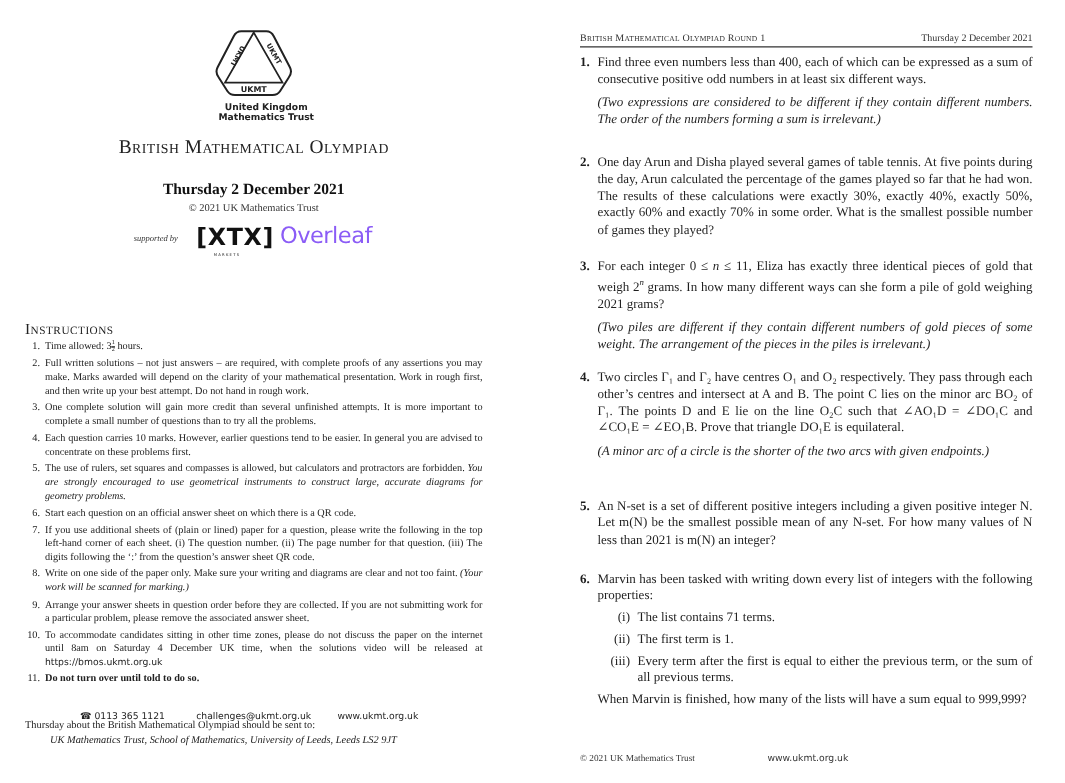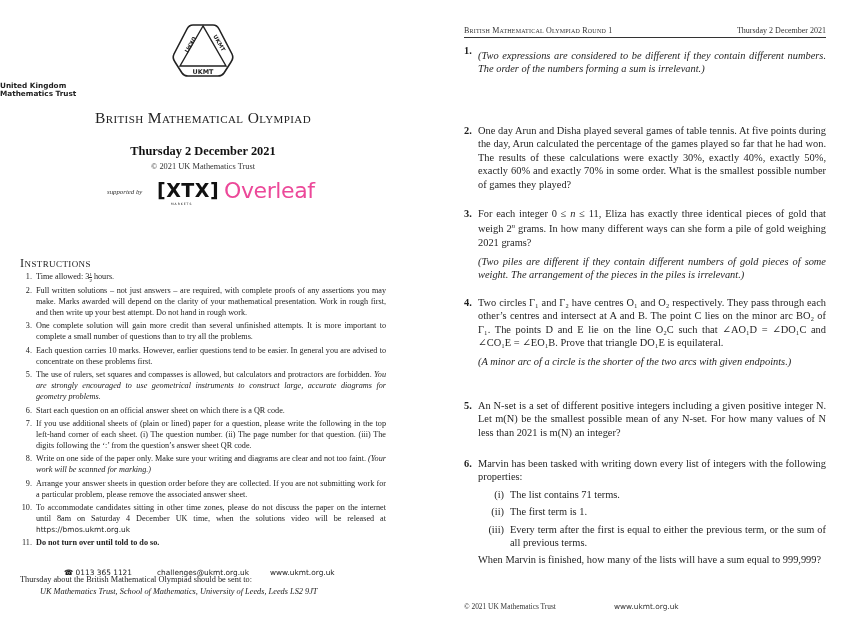--- a/index.html
+++ b/index.html
@@ -4,39 +4,39 @@
 <style>
   html, body { margin:0; padding:0; background:#ffffff; }
   body { width:852px; height:626px; position:relative; overflow:hidden; color:#1a1a1a;
          font-family:"Liberation Serif","DejaVu Serif",serif; }
   .page { position:absolute; top:0; height:440px; background:#fff; }
   #left-page { left:0; width:426px; }
   #right-page { left:426px; width:426px; }
 
   
   .logo { position:absolute; left:171px; top:22px; width:64px; height:56px; }
-  .org-name { position:absolute; left:0; width:426px; top:82px;
+  .org-name { position:absolute; left:0; width:426px; text-align:center; top:82px;
               font-family:"DejaVu Sans","Liberation Sans",sans-serif; font-weight:bold;
               font-size:7.3px; line-height:8.2px; color:#222; }
   .title { position:absolute; left:0; width:406px; text-align:center; top:109px;
            font-size:15.5px; letter-spacing:0.4px; font-variant:small-caps; color:#222; }
   .round { position:absolute; left:0; width:406px; text-align:center; top:128px;
            font-size:13px; font-variant:small-caps; color:#222; letter-spacing:0.5px; }
   .date { position:absolute; left:0; width:406px; text-align:center; top:144px;
           font-size:12.4px; font-weight:bold; color:#111; }
   .copyright { position:absolute; left:0; width:406px; text-align:center; top:162px;
                font-size:8.4px; color:#333; }
   .supported { position:absolute; left:107px; top:188px; font-size:6.8px; font-style:italic; color:#333; }
   .xtx { position:absolute; left:157px; top:179px; width:52px; height:28px; }
   .xtx-text { font-family:"DejaVu Sans","Liberation Sans",sans-serif; font-weight:bold; font-size:19px;
               letter-spacing:0.5px; color:#111; }
   .xtx-sub { position:absolute; left:14px; top:23px; font-size:3px; letter-spacing:1px;
              font-family:"DejaVu Sans",sans-serif; color:#111; }
   .overleaf { position:absolute; left:224px; top:178px; font-family:"DejaVu Sans","Liberation Sans",sans-serif;
-              font-size:22px; color:#ec4899; letter-spacing:-0.4px; }
+              font-size:18px; color:#8b5cf6; letter-spacing:-0.4px; }
 
   .instr-head { position:absolute; left:20px; top:256px; font-size:12.3px; font-variant:small-caps;
                 letter-spacing:0.4px; color:#222; }
   .instr-list { position:absolute; left:18px; top:271px; width:368px; font-size:8.2px; line-height:11.1px; color:#222; }
   .instr-item { display:flex; margin-bottom:2.2px; }
   .instr-num { width:14px; text-align:right; padding-right:4px; flex:none; }
   .instr-text { flex:1; text-align:justify; }
   .it { font-style:italic; }
   .bold { font-weight:bold; }
   .sans { font-family:"DejaVu Sans","Liberation Sans",sans-serif; font-size:7.4px; }
@@ -159,20 +159,21 @@
 <div class="page" id="right-page">
   <div class="rp-header">
     <span class="rp-header-left">British Mathematical Olympiad Round 1</span>
     <span class="rp-header-right">Thursday 2 December 2021</span>
   </div>
 
   <div class="q" style="top:44px;">
     <div class="q-row">
       <span class="q-num">1.</span>
       <div class="q-body">
+        <div>Find three even numbers less than 400, each of which can be expressed as a sum of consecutive positive odd numbers in at least six different ways.</div>
         <div class="q-note">(Two expressions are considered to be different if they contain different numbers. The order of the numbers forming a sum is irrelevant.)</div>
       </div>
     </div>
   </div>
 
   <div class="q" style="top:124px;">
     <div class="q-row">
       <span class="q-num">2.</span>
       <div class="q-body">One day Arun and Disha played several games of table tennis. At five points during the day, Arun calculated the percentage of the games played so far that he had won. The results of these calculations were exactly 30%, exactly 40%, exactly 50%, exactly 60% and exactly 70% in some order. What is the smallest possible number of games they played?</div>
     </div>

